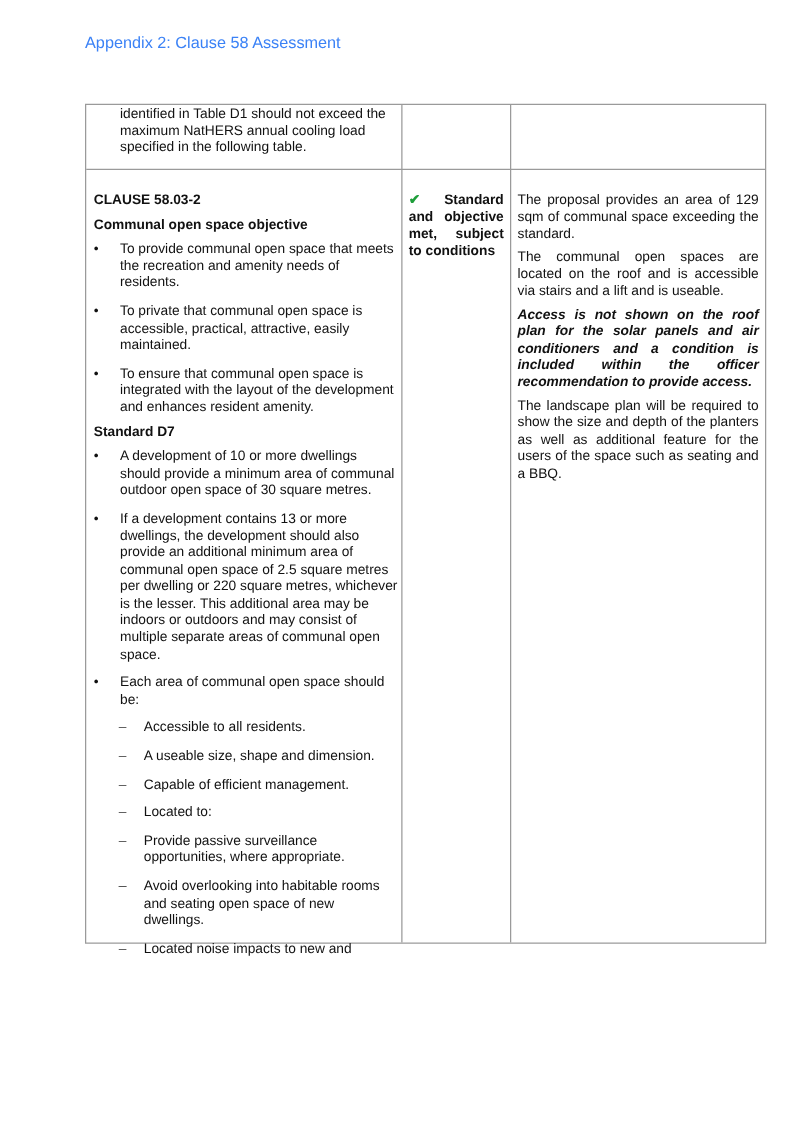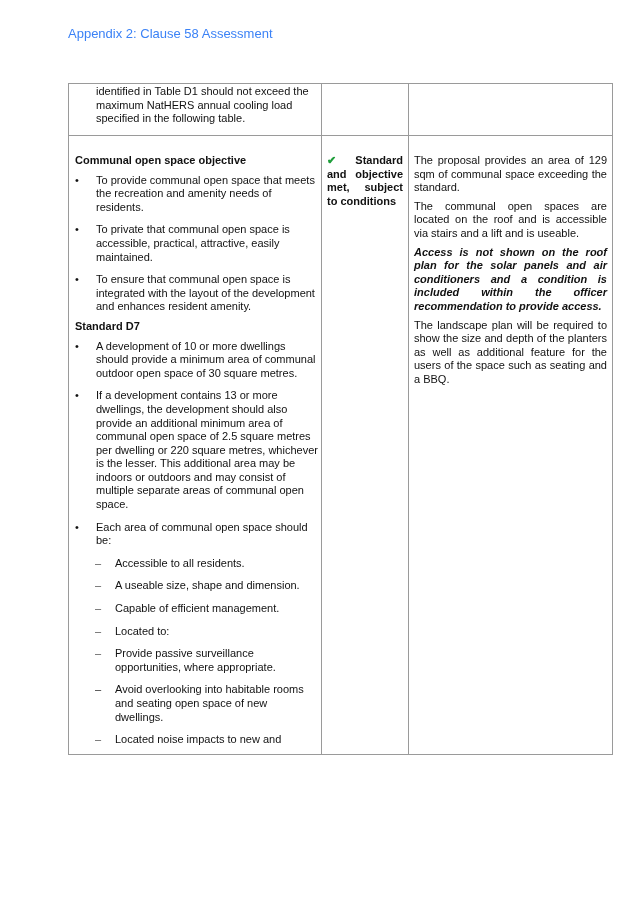--- a/index.html
+++ b/index.html
@@ -39,20 +39,21 @@
 <div class="page-header">Appendix 2: Clause 58 Assessment</div>
 
 <div class="tbl">
   <div class="vline" style="left:252px;"></div>
   <div class="vline" style="left:339px;"></div>
   <div class="hline" style="top:51px;"></div>
 
   <div class="cell cont-text">identified in Table D1 should not exceed the maximum NatHERS annual cooling load specified in the following table.</div>
 
   <div class="cell c1">
+    <div class="h-bold">CLAUSE 58.03-2</div>
     <div class="h-bold">Communal open space objective</div>
 
     <div class="bl">
       <span class="mk">•</span>
       <span>To provide communal open space that meets the recreation and amenity needs of residents.</span>
     </div>
     <div class="bl">
       <span class="mk">•</span>
       <span>To private that communal open space is accessible, practical, attractive, easily maintained.</span>
     </div>

